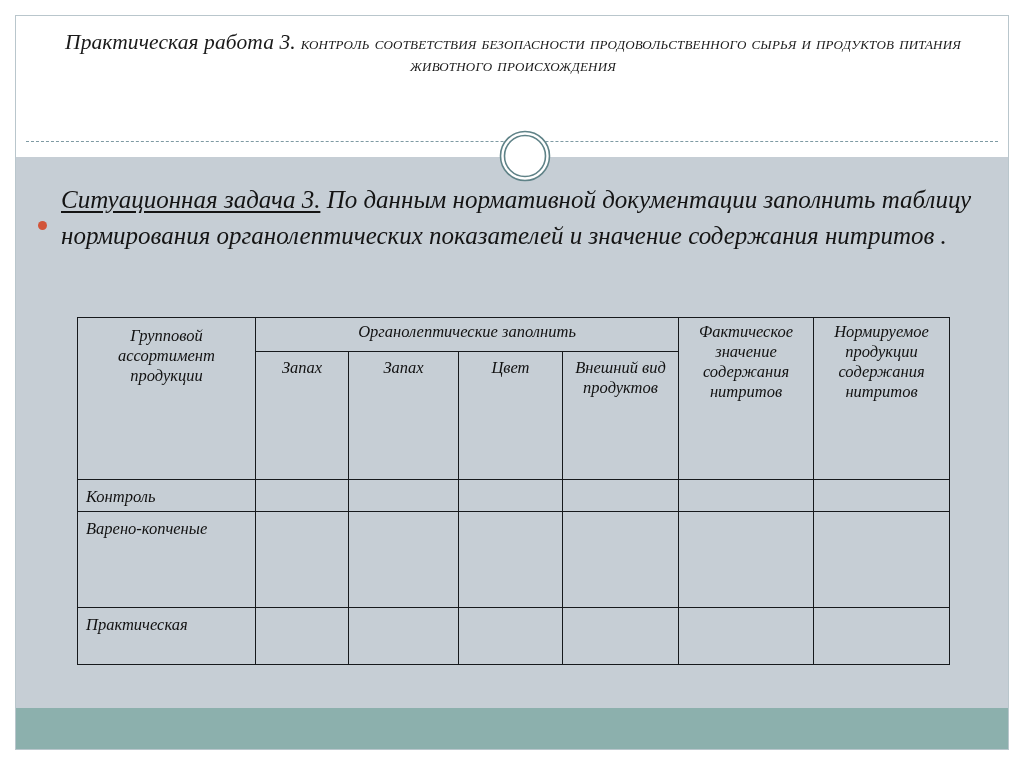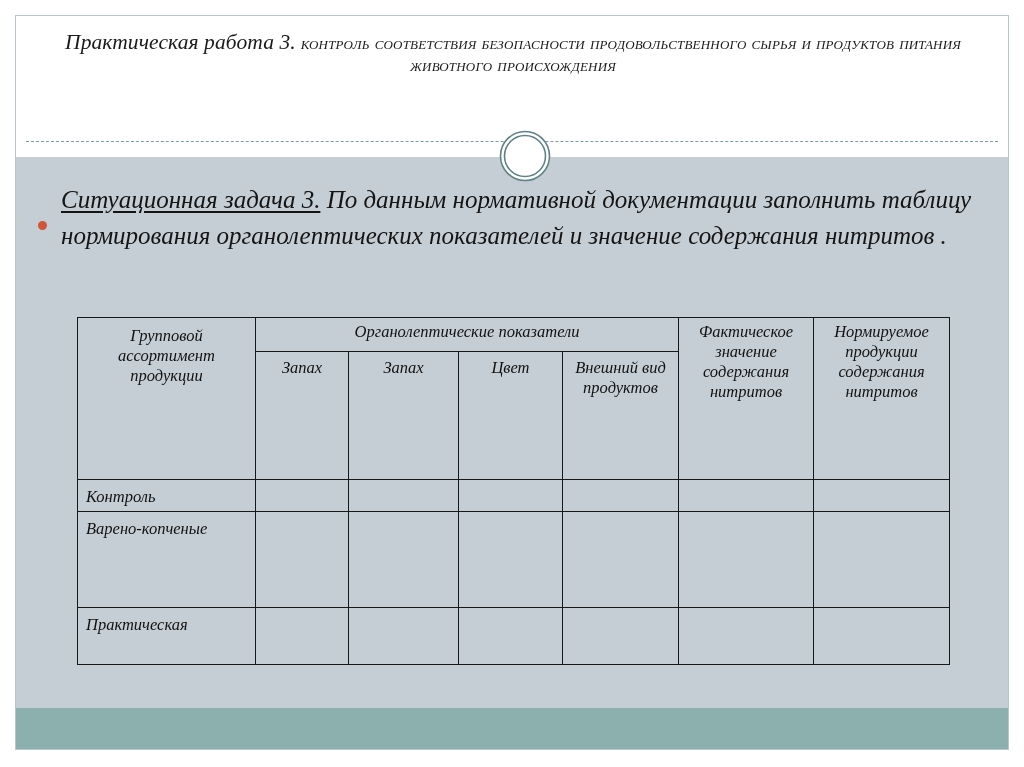--- a/index.html
+++ b/index.html
@@ -223,21 +223,21 @@
             <col class="c1">
             <col class="c2">
             <col class="c3">
           <col class="c4">
             <col class="c5">
             <col class="c6">
         </colgroup>
         <thead>
           <tr style="height: 34px;">
             <th class="grp" rowspan="2">Групповой ассортимент продукции</th>
-            <th class="ctr" colspan="4">Органолептические показатели</th>
+            <th class="ctr" colspan="4">Органолептические заполнить</th>
             <th class="ctr" rowspan="2">Фактическое значение содержания нитритов</th>
             <th class="ctr" rowspan="2">Нормируемое продукции содержания нитритов</th>
           </tr>
           <tr style="height: 128px;">
             <th class="sub">Запах</th>
             <th class="sub">Запах</th>
             <th class="sub">Цвет</th>
             <th class="sub">Внешний вид продуктов</th>
           </tr>
         </thead>

